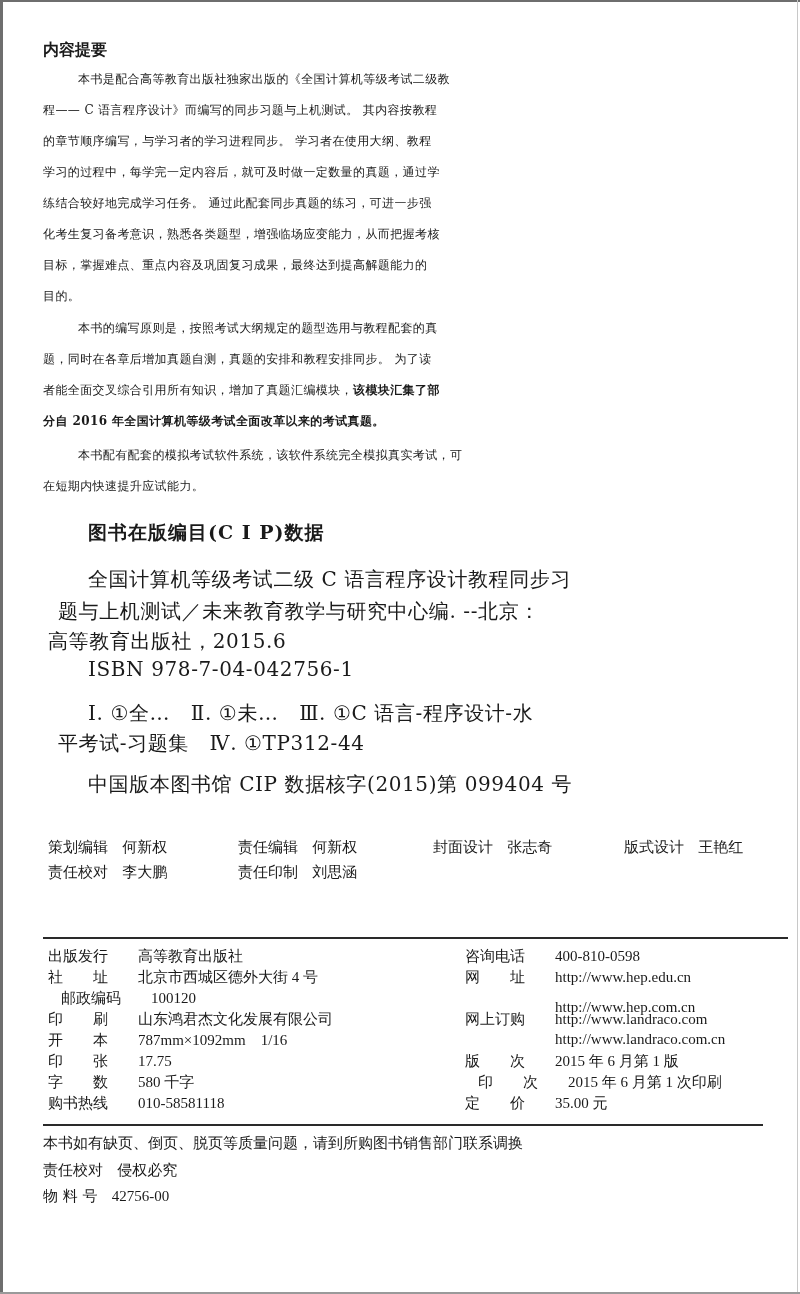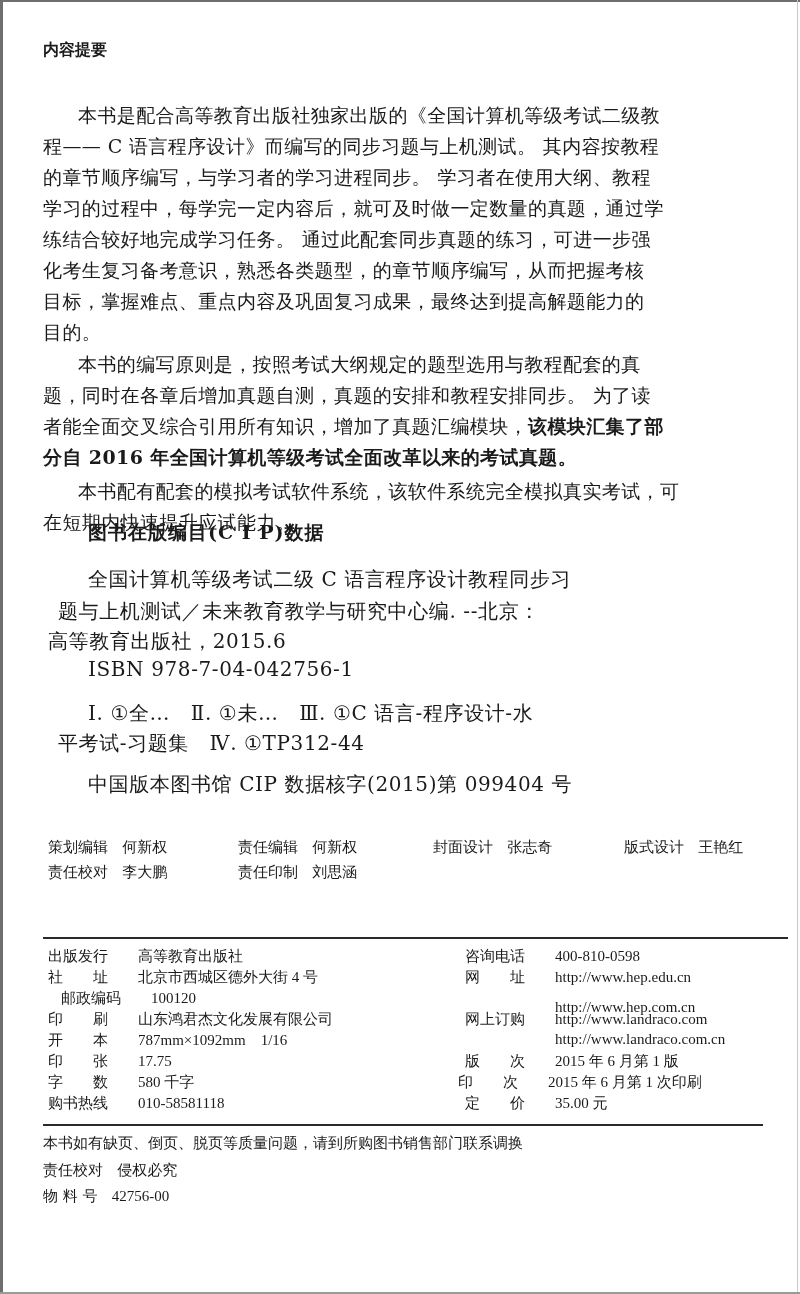--- a/index.html
+++ b/index.html
@@ -7,21 +7,21 @@
     width:800px; height:1294px; background:#ffffff; position:relative; overflow:hidden;
     font-family:"DejaVu Serif", "Liberation Serif", serif; color:#1a1a1a;
   }
   .frame-top { position:absolute; left:0; top:0; width:800px; height:2px; background:#6e6e6e; }
   .frame-left { position:absolute; left:0; top:0; width:3px; height:1294px; background:#6e6e6e; }
   .frame-right { position:absolute; right:2px; top:0; width:1px; height:1294px; background:#c8c8c8; }
   .frame-bottom { position:absolute; left:0; bottom:0; width:800px; height:2px; background:#9a9a9a; }
 
   .abs { position:absolute; white-space:nowrap;text-align:center; }
   .summary-title { left:43px; top:40px; font-size:16px; font-weight:bold; }
-  .para-line { font-size:19px; letter-spacing:0.4px;margin-top:32px; }
+  .para-line { font-size:12px; letter-spacing:0.4px; }
   .bold { font-weight:bold; }
 
   .cip-title { left:88px; top:481px; font-size:19px; font-weight:bold; letter-spacing:1px; }
   .cip-line { font-size:20px; letter-spacing:0.6px; }
 
   .credit { font-size:15px; font-family:"DejaVu Sans", sans-serif; }
   .rule { position:absolute; height:2px; background:#2a2a2a; }
 
   .info-label { font-size:15px; font-family:"DejaVu Sans", sans-serif; width:80px; display:inline-block; }
   .info-row { position:absolute; white-space:nowrap; font-size:14.5px; }
@@ -37,21 +37,21 @@
 <div class="frame-right"></div>
 <div class="frame-bottom"></div>
 
 <div class="abs summary-title">内容提要</div>
 
 <div class="abs para-line" style="left:78px;top:71px;">本书是配合高等教育出版社独家出版的《全国计算机等级考试二级教</div>
 <div class="abs para-line" style="left:43px;top:102px;">程—— C 语言程序设计》而编写的同步习题与上机测试。 其内容按教程</div>
 <div class="abs para-line" style="left:43px;top:133px;">的章节顺序编写，与学习者的学习进程同步。 学习者在使用大纲、教程</div>
 <div class="abs para-line" style="left:43px;top:164px;">学习的过程中，每学完一定内容后，就可及时做一定数量的真题，通过学</div>
 <div class="abs para-line" style="left:43px;top:195px;">练结合较好地完成学习任务。 通过此配套同步真题的练习，可进一步强</div>
-<div class="abs para-line" style="left:43px;top:226px;">化考生复习备考意识，熟悉各类题型，的章节顺序编写，从而把握考核</div>
+<div class="abs para-line" style="left:43px;top:226px;">化考生复习备考意识，熟悉各类题型，增强临场应变能力，从而把握考核</div>
 <div class="abs para-line" style="left:43px;top:257px;">目标，掌握难点、重点内容及巩固复习成果，最终达到提高解题能力的</div>
 <div class="abs para-line" style="left:43px;top:288px;">目的。</div>
 
 <div class="abs para-line" style="left:78px;top:320px;">本书的编写原则是，按照考试大纲规定的题型选用与教程配套的真</div>
 <div class="abs para-line" style="left:43px;top:351px;">题，同时在各章后增加真题自测，真题的安排和教程安排同步。 为了读</div>
 <div class="abs para-line" style="left:43px;top:382px;">
   <span>者能全面交叉综合引用所有知识，增加了真题汇编模块，</span><span class="bold">该模块汇集了部</span>
 </div>
 <div class="abs para-line bold" style="left:43px;top:413px;">分自 2016 年全国计算机等级考试全面改革以来的考试真题。</div>
 
@@ -96,21 +96,21 @@
 <div class="info-row" style="left:48px;top:1052px;"><span class="info-label">印　　张</span><span class="info-val">17.75</span></div>
 <div class="info-row" style="left:48px;top:1073px;"><span class="info-label">字　　数</span><span class="info-val">580 千字</span></div>
 <div class="info-row" style="left:48px;top:1094px;"><span class="info-label">购书热线</span><span class="info-val">010-58581118</span></div>
 
 <div class="info-row" style="left:465px;top:947px;"><span class="info-label">咨询电话</span><span class="info-val">400-810-0598</span></div>
 <div class="info-row" style="left:465px;top:968px;"><span class="info-label">网　　址</span><span class="info-val">http://www.hep.edu.cn</span></div>
 <div class="info-row" style="left:465px;top:999px;"><span class="info-label"></span><span class="info-val">http://www.hep.com.cn</span></div>
 <div class="info-row" style="left:465px;top:1010px;"><span class="info-label">网上订购</span><span class="info-val">http://www.landraco.com</span></div>
 <div class="info-row" style="left:465px;top:1031px;"><span class="info-label"></span><span class="info-val">http://www.landraco.com.cn</span></div>
 <div class="info-row" style="left:465px;top:1052px;"><span class="info-label">版　　次</span><span class="info-val">2015 年 6 月第 1 版</span></div>
-<div class="info-row" style="left:458px;top:1073px;"><span class="info-label">印　　次</span><span class="info-val">2015 年 6 月第 1 次印刷</span></div>
+<div class="info-row" style="left:478px;top:1073px;"><span class="info-label">印　　次</span><span class="info-val">2015 年 6 月第 1 次印刷</span></div>
 <div class="info-row" style="left:465px;top:1094px;"><span class="info-label">定　　价</span><span class="info-val">35.00 元</span></div>
 
 <div class="rule" style="left:43px;top:1124px;width:720px;"></div>
 
 <div class="abs foot" style="left:43px;top:1134px;">本书如有缺页、倒页、脱页等质量问题，请到所购图书销售部门联系调换</div>
 <div class="abs foot" style="left:43px;top:1161px;">
   <span>责任校对</span>&nbsp;&nbsp;&nbsp;<span>侵权必究</span>
 </div>
 <div class="abs foot" style="left:43px;top:1187px;">
   <span>物 料 号</span>&nbsp;&nbsp;&nbsp;<span style="font-family:'Liberation Serif',serif;">42756-00</span>

